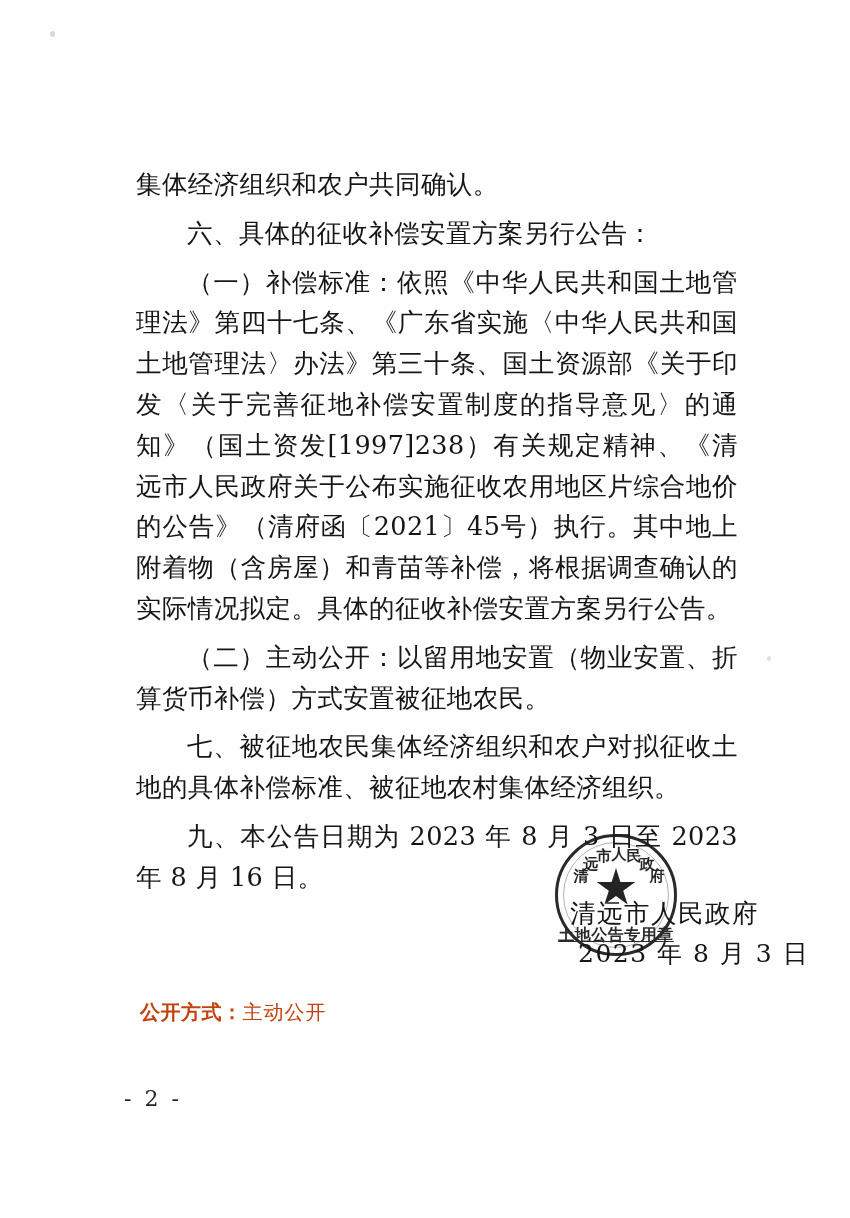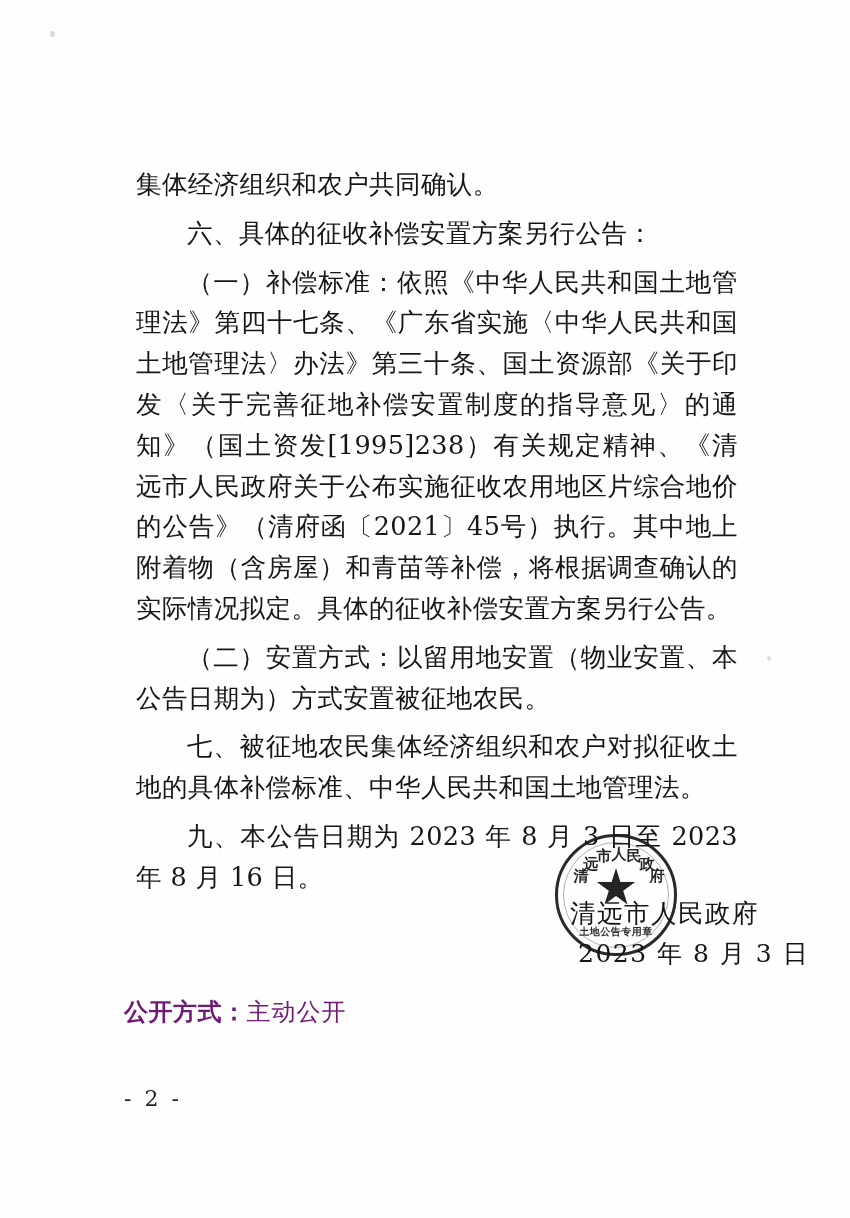--- a/index.html
+++ b/index.html
@@ -110,25 +110,26 @@
     display: block;
     transform: translate(-50%, -50%);
     font-style: normal;
     white-space: nowrap;
   }
   .seal-bottom-text {
     position: absolute;
     left: 50%;
     top: 76%;
     transform: translateX(-50%);
-    font-size: 10px;
+    font-size: 16px;
     font-weight: 700;
     color: #191919;
     white-space: nowrap;
     letter-spacing: .5px;
+    text-decoration: underline;
   }
 
   .sign-org {
     position: absolute;
     left: 58px;
     top: 84px;
     font-size: 25.5px;
     letter-spacing: 1.5px;
     white-space: nowrap;
     color: #161616;
@@ -140,26 +141,26 @@
     top: 125px;
     font-size: 25px;
     letter-spacing: 1.5px;
     white-space: nowrap;
     color: #161616;
   }
 
   
   .disclosure {
     position: absolute;
-    left: 124px;
+    left: 140px;
     top: 995px;
-    font-size: 24px;
+    font-size: 20px;
     line-height: 34px;
     white-space: nowrap;
-    color: #701a75;
+    color: #c2410c;
   }
   .disclosure .label {
     font-family: "DejaVu Sans", "Liberation Sans", sans-serif;
     font-weight: 700;
     letter-spacing: .5px;
   }
   .disclosure .value {
     letter-spacing: 1px;
   }
 
@@ -178,23 +179,23 @@
 <body>
 
 <div class="page">
 
   <div class="speck s1"></div>
   <div class="speck s2"></div>
 
   <div class="body-block">
     <p class="para">集体经济组织和农户共同确认。</p>
     <p class="para indent last-line-left">六、具体的征收补偿安置方案另行公告：</p>
-    <p class="para indent last-line-left">（一）补偿标准：依照《中华人民共和国土地管理法》第四十七条、《广东省实施〈中华人民共和国土地管理法〉办法》第三十条、国土资源部《关于印发〈关于完善征地补偿安置制度的指导意见〉的通知》（国土资发[1995]238）有关规定精神、《清远市人民政府关于公布实施征收农用地区片综合地价的公告》（清府函〔2021〕45号）执行。其中地上附着物（含房屋）和青苗等补偿，将根据调查确认的实际情况拟定。具体的征收补偿安置方案另行公告。</p>
-    <p class="para indent last-line-left">（二）安置方式：以留用地安置（物业安置、本公告日期为）方式安置被征地农民。</p>
-    <p class="para indent last-line-left">七、被征地农民集体经济组织和农户对拟征收土地的具体补偿标准、中华人民共和国土地管理法。</p>
+    <p class="para indent last-line-left">（一）补偿标准：依照《中华人民共和国土地管理法》第四十七条、《广东省实施〈中华人民共和国土地管理法〉办法》第三十条、国土资源部《关于印发〈关于完善征地补偿安置制度的指导意见〉的通知》（国土资发[1997]238）有关规定精神、《清远市人民政府关于公布实施征收农用地区片综合地价的公告》（清府函〔2021〕45号）执行。其中地上附着物（含房屋）和青苗等补偿，将根据调查确认的实际情况拟定。具体的征收补偿安置方案另行公告。</p>
+    <p class="para indent last-line-left">（二）主动公开：以留用地安置（物业安置、折算货币补偿）方式安置被征地农民。</p>
+    <p class="para indent last-line-left">七、被征地农民集体经济组织和农户对拟征收土地的具体补偿标准、被征地农村集体经济组织。</p>
     <p class="para indent last-line-left">九、本公告日期为 2023 年 8 月 3 日至 2023 年 8 月 16 日。</p>
   </div>
 
   <div class="sign-area">
 
     <div class="seal">
       <div class="seal-ring-inner"></div>
       <div class="seal-star"></div>
       <div class="seal-arc">
         <span>

